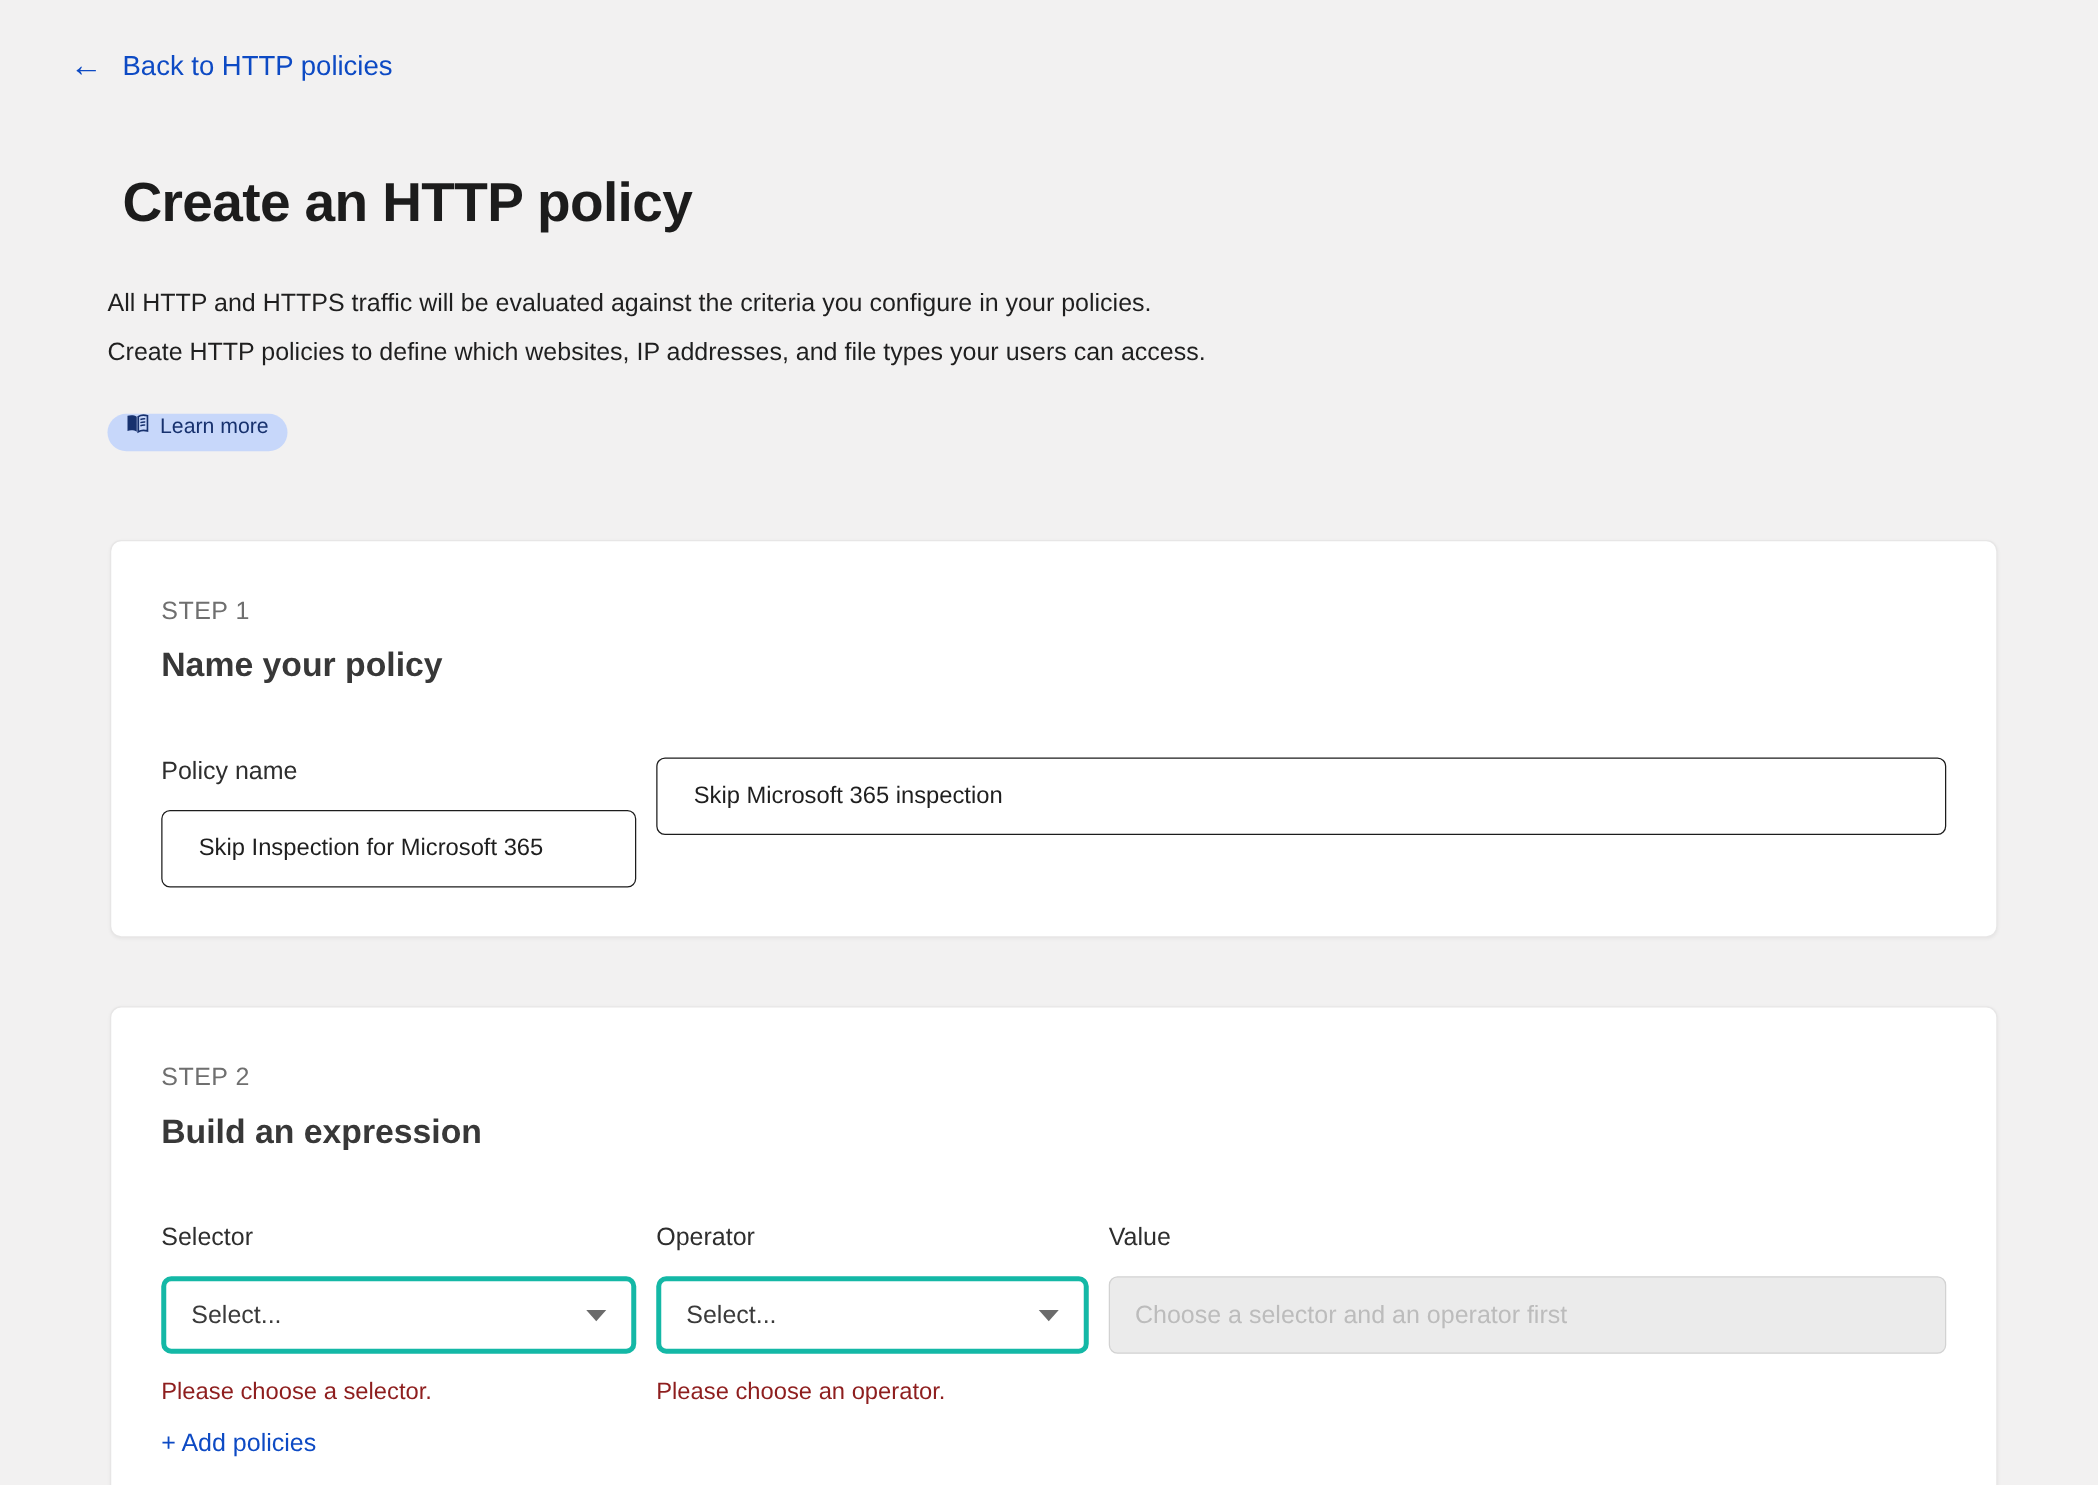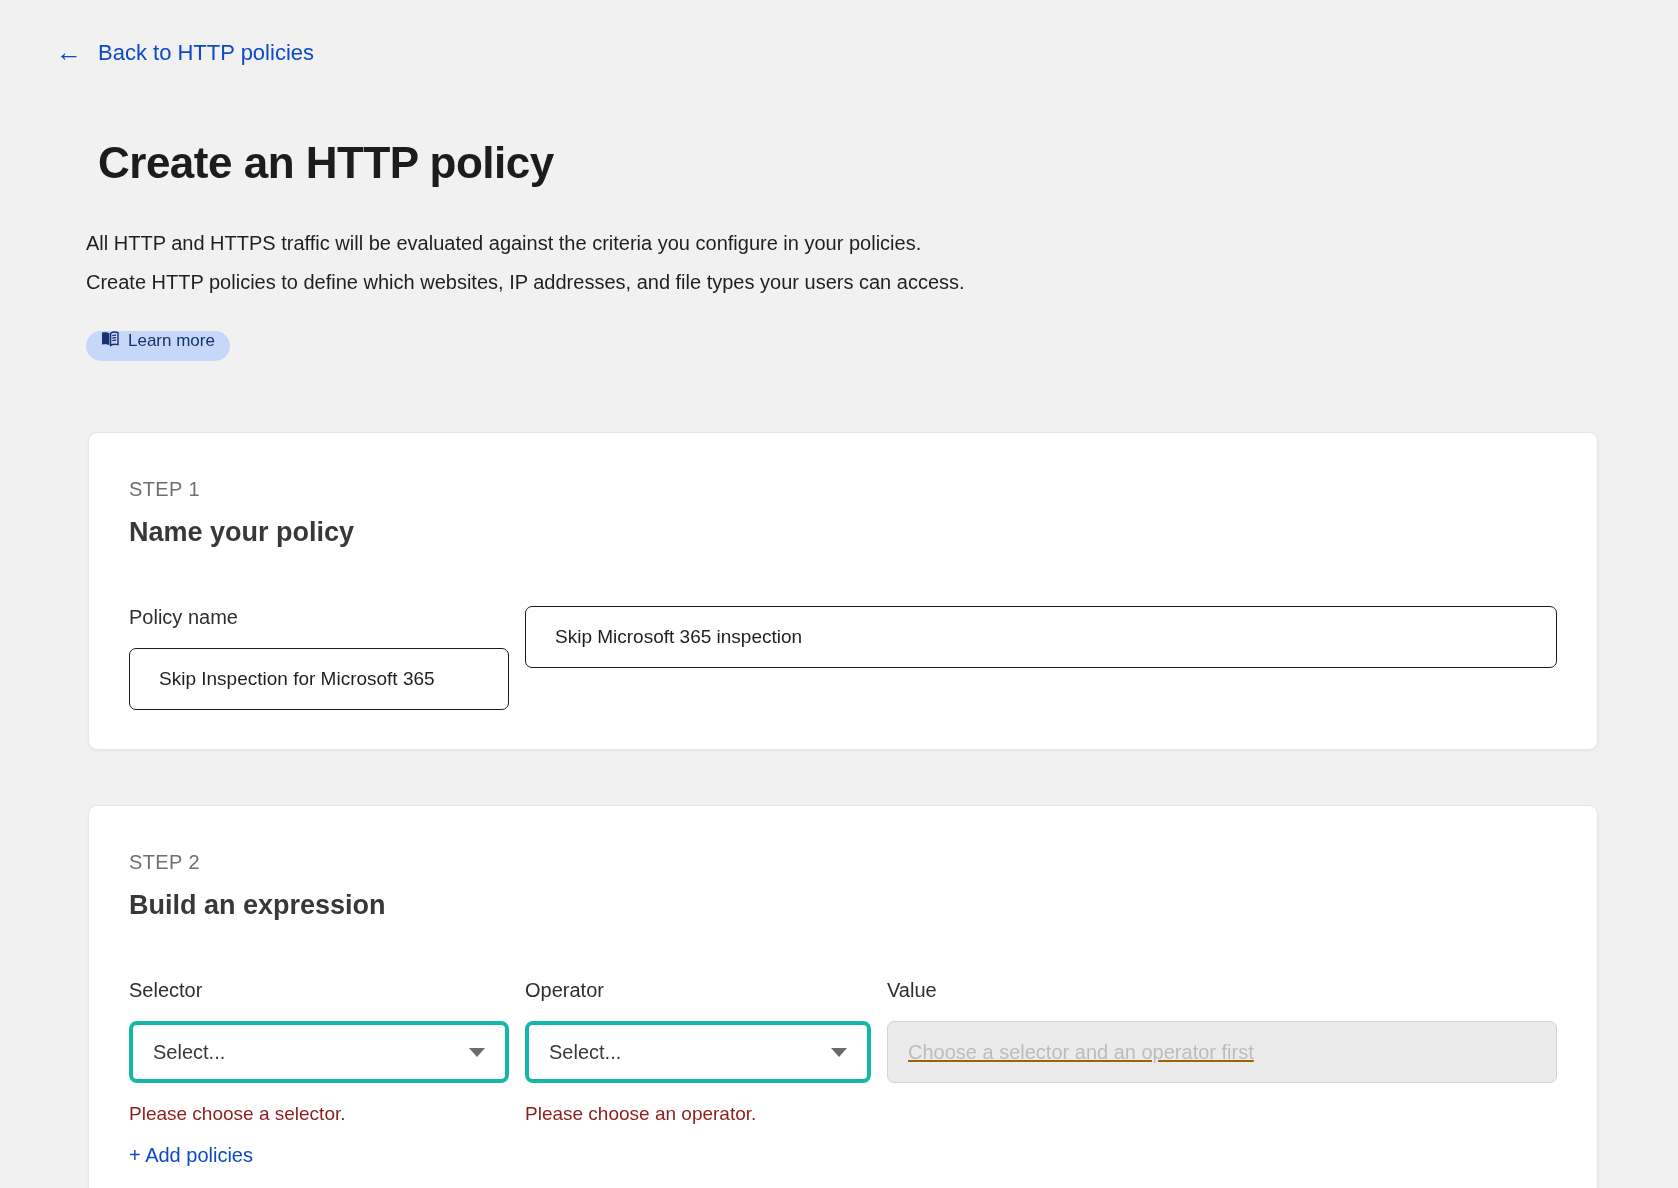--- a/index.html
+++ b/index.html
@@ -69,21 +69,20 @@
     border:1.5px solid #1c1c1c; border-radius:7px;
     padding:0 29px; font-size:19px; color:#1f1f1f;
     font-family:"Liberation Sans", sans-serif;
     background:#fff; outline:none;
   }
   input.disabled-input {
     height:62px; width:100%;
     background:#ebebeb; border:1px solid #d2d2d2; border-radius:7px;
     padding:0 20px; font-size:20px; color:#a16207;
     font-family:"Liberation Sans", sans-serif;
-    text-decoration:underline;
   }
   input.disabled-input::placeholder { color:#bcbcbc; }
 
   .select-box {
     height:62px; width:100%;
     border:4px solid #14b8a6; border-radius:8px;
     display:flex; align-items:center; justify-content:space-between;
     padding:0 20px; background:#fff; cursor:pointer;
   }
   .select-box .select-value { font-size:20px; color:#3a3a3a; }

